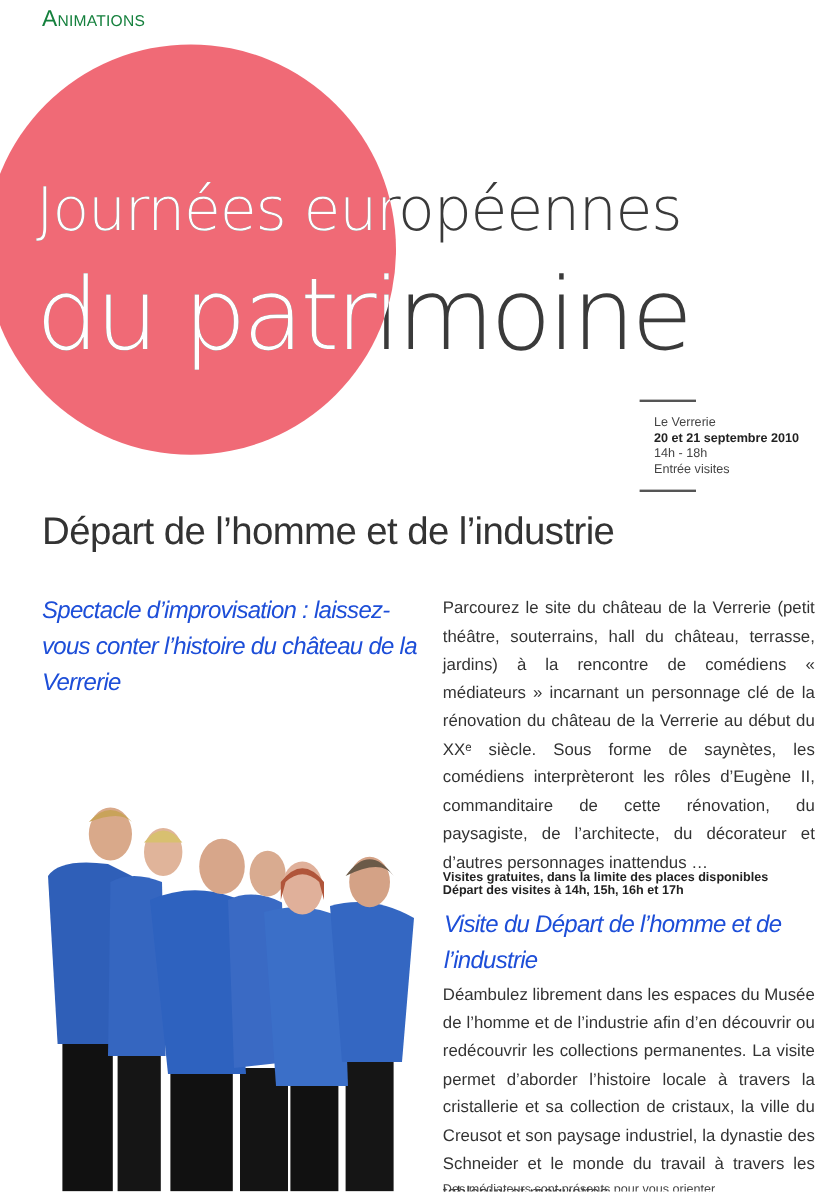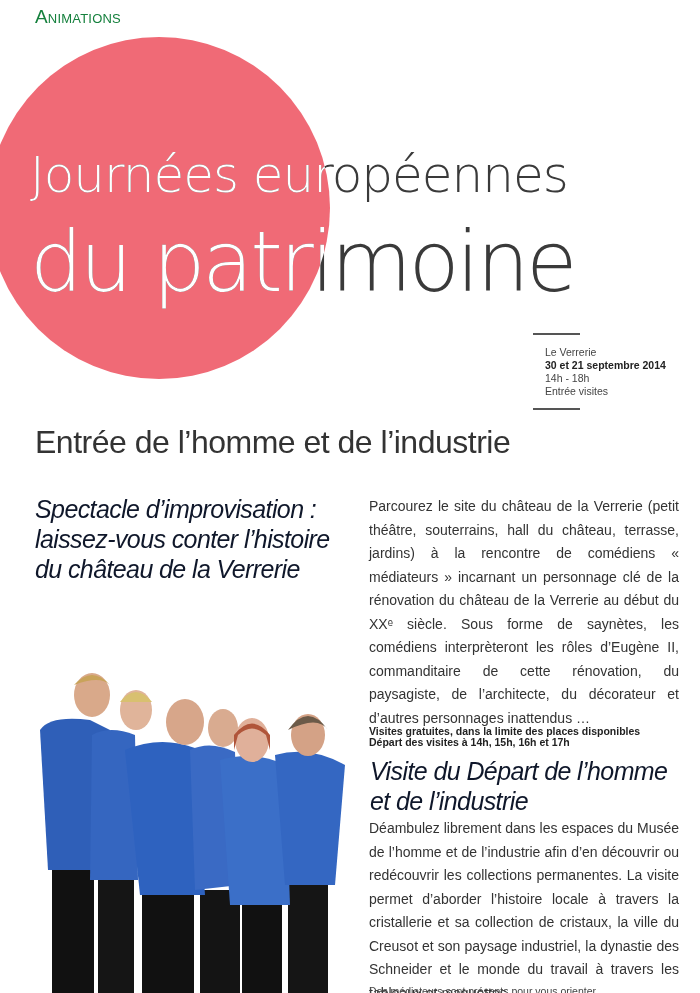--- a/index.html
+++ b/index.html
@@ -44,22 +44,22 @@
       position: absolute; left: 545px; top: 346px;
       font-size: 10.5px; line-height: 13px; color: #444;
     }
     .info-block .bold { font-weight: bold; color: #222; }
 
     .museum-title {
       position: absolute; left: 35px; top: 424px;
       font-size: 32px; color: #333; letter-spacing: -0.5px;
     }
     .subtitle-red {
-      position: absolute; color: #0f172a; font-style: italic;
-      font-size: 25px; line-height: 30px; letter-spacing: -0.6px;
+      position: absolute; color: #1d4ed8; font-style: italic;
+      font-size: 20px; line-height: 30px; letter-spacing: -0.6px;
     }
     .sub1 { left: 35px; top: 494px; width: 320px; }
     .sub2 { left: 370px; top: 756px; width: 320px; }
 
     .body-text {
       position: absolute; left: 369px; width: 310px;
       font-size: 14px; line-height: 23.5px; color: #333;
       text-align: justify;
     }
     .body1 { top: 495px; }
@@ -89,27 +89,27 @@
   <div class="title-line title-line2">du patrimoine</div>
 </div>
 <div class="title-clip">
   <div class="title-line title-line1">Journées européennes</div>
   <div class="title-line title-line2">du patrimoine</div>
 </div>
 
 <div class="info-line" style="top:333px"></div>
 <div class="info-block">
   <div>Le Verrerie</div>
-  <div class="bold">30 et 21 septembre 2014</div>
+  <div class="bold">20 et 21 septembre 2010</div>
   <div>14h - 18h</div>
   <div>Entrée visites</div>
 </div>
 <div class="info-line" style="top:408px"></div>
 
-<div class="museum-title">Entrée de l’homme et de l’industrie</div>
+<div class="museum-title">Départ de l’homme et de l’industrie</div>
 
 <div class="subtitle-red sub1">Spectacle d’improvisation : laissez-vous conter l’histoire du château de la Verrerie</div>
 
 <div class="body-text body1">Parcourez le site du château de la Verrerie (petit théâtre, souterrains, hall du château, terrasse, jardins) à la rencontre de comédiens « médiateurs » incarnant un personnage clé de la rénovation du château de la Verrerie au début du XXᵉ siècle. Sous forme de saynètes, les comédiens interprèteront les rôles d’Eugène II, commanditaire de cette rénovation, du paysagiste, de l’architecte, du décorateur et d’autres personnages inattendus …</div>
 <div class="bold-note note1">Départ des visites à 14h, 15h, 16h et 17h</div>
 <div class="bold-note note2">Visites gratuites, dans la limite des places disponibles</div>
 
 <div class="subtitle-red sub2">Visite du Départ de l’homme et de l’industrie</div>
 <div class="body-text body2">Déambulez librement dans les espaces du Musée de l’homme et de l’industrie afin d’en découvrir ou redécouvrir les collections permanentes. La visite permet d’aborder l’histoire locale à travers la cristallerie et sa collection de cristaux, la ville du Creusot et son paysage industriel, la dynastie des Schneider et le monde du travail à travers les tableaux et maquettes.</div>
 <div class="small-note">Des médiateurs sont présents pour vous orienter</div>

